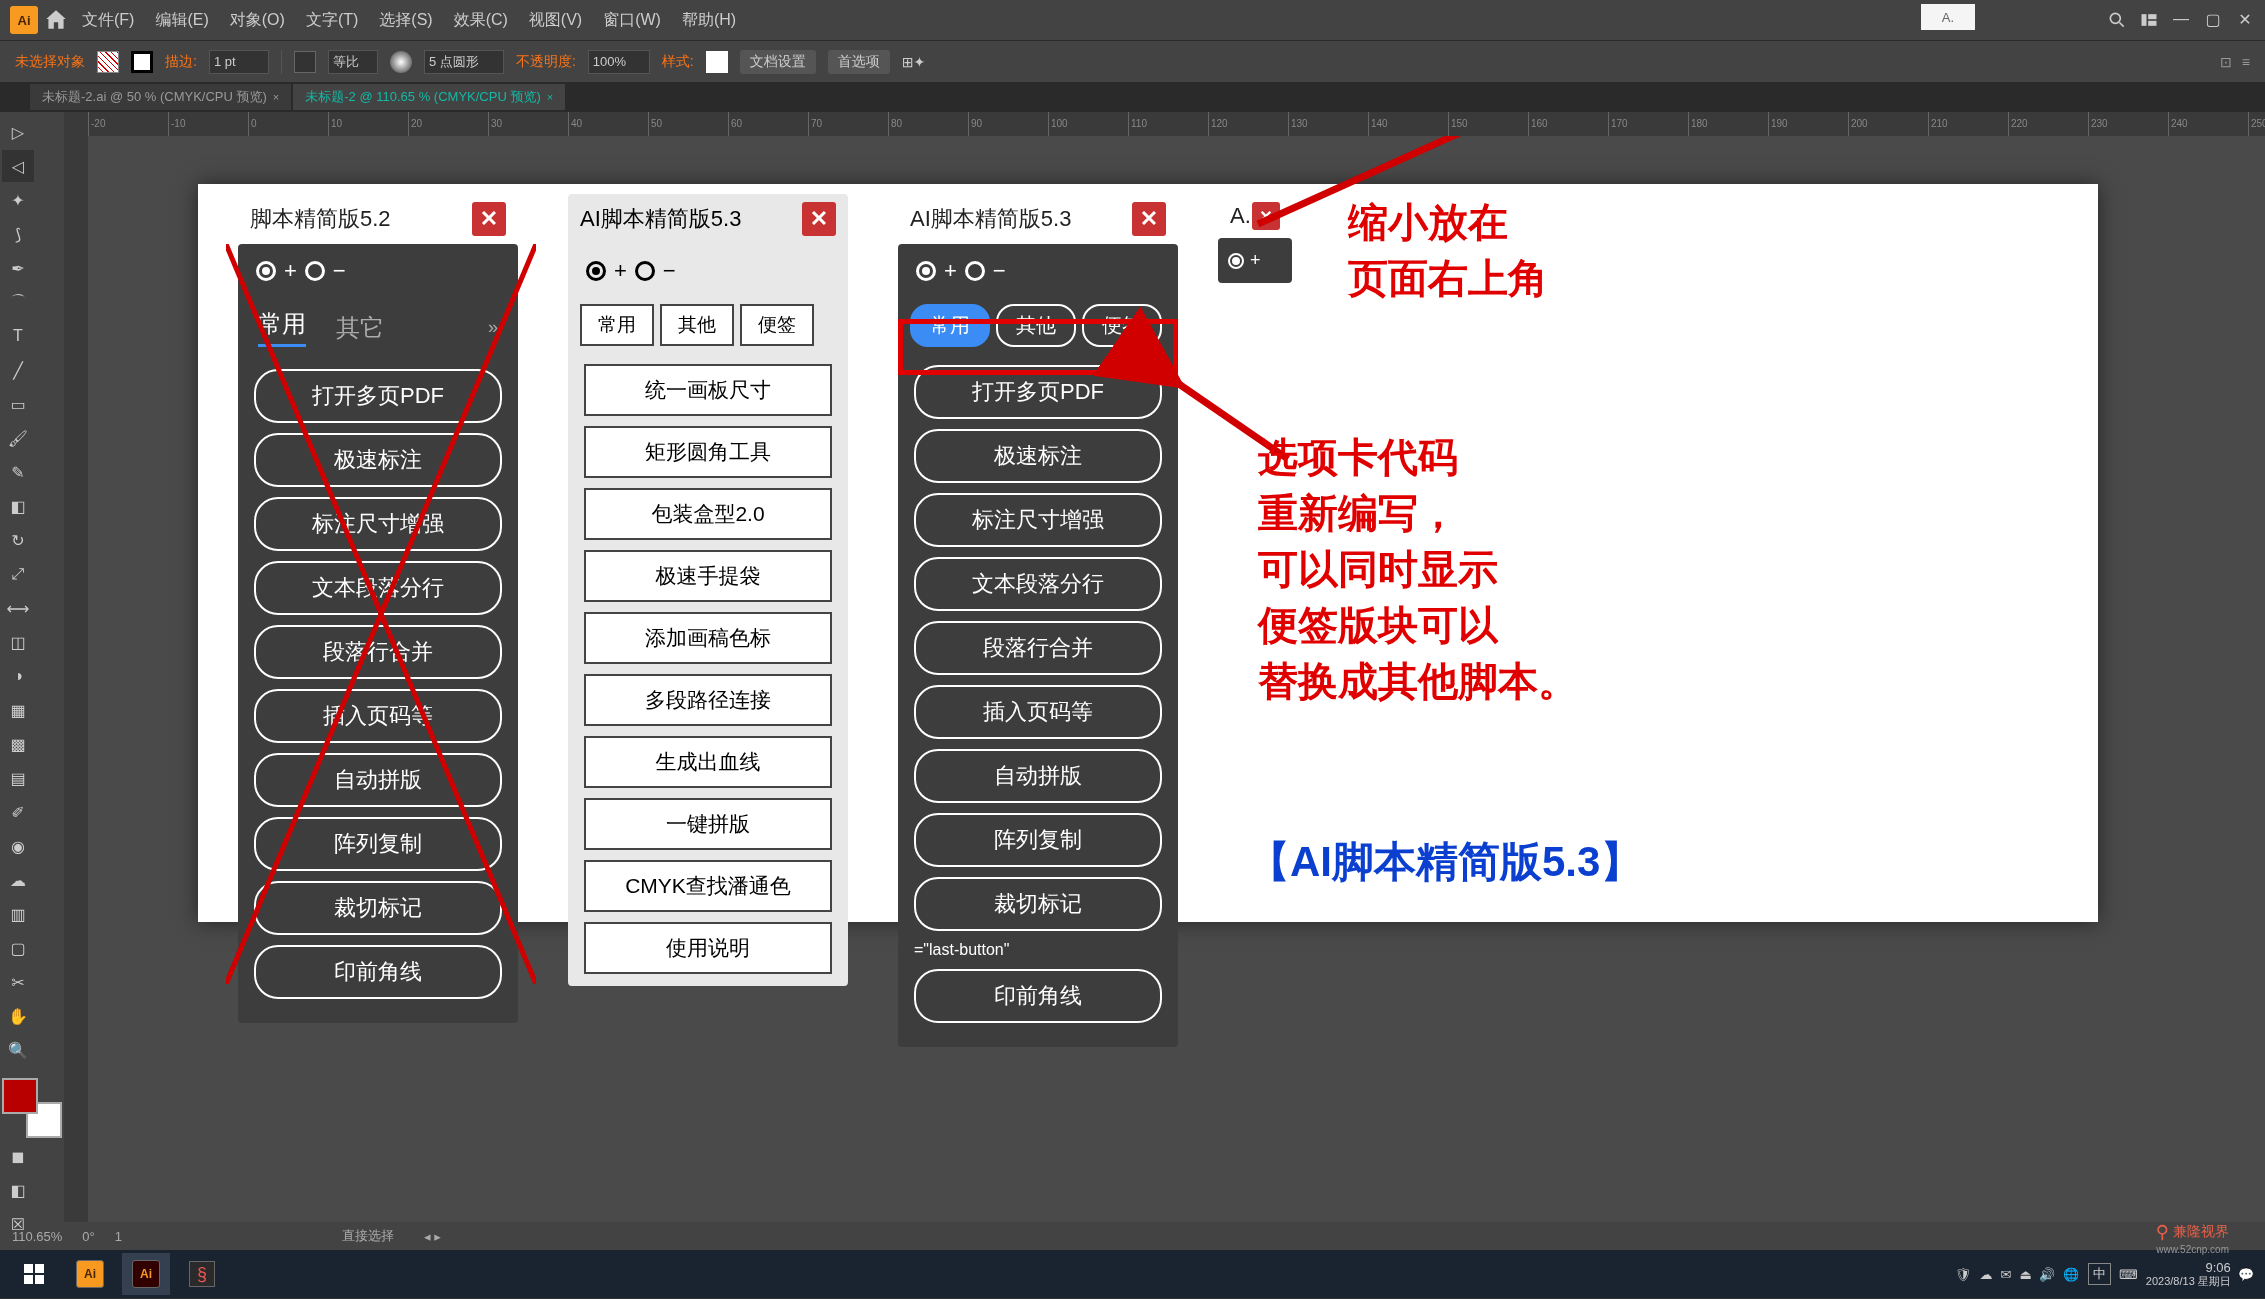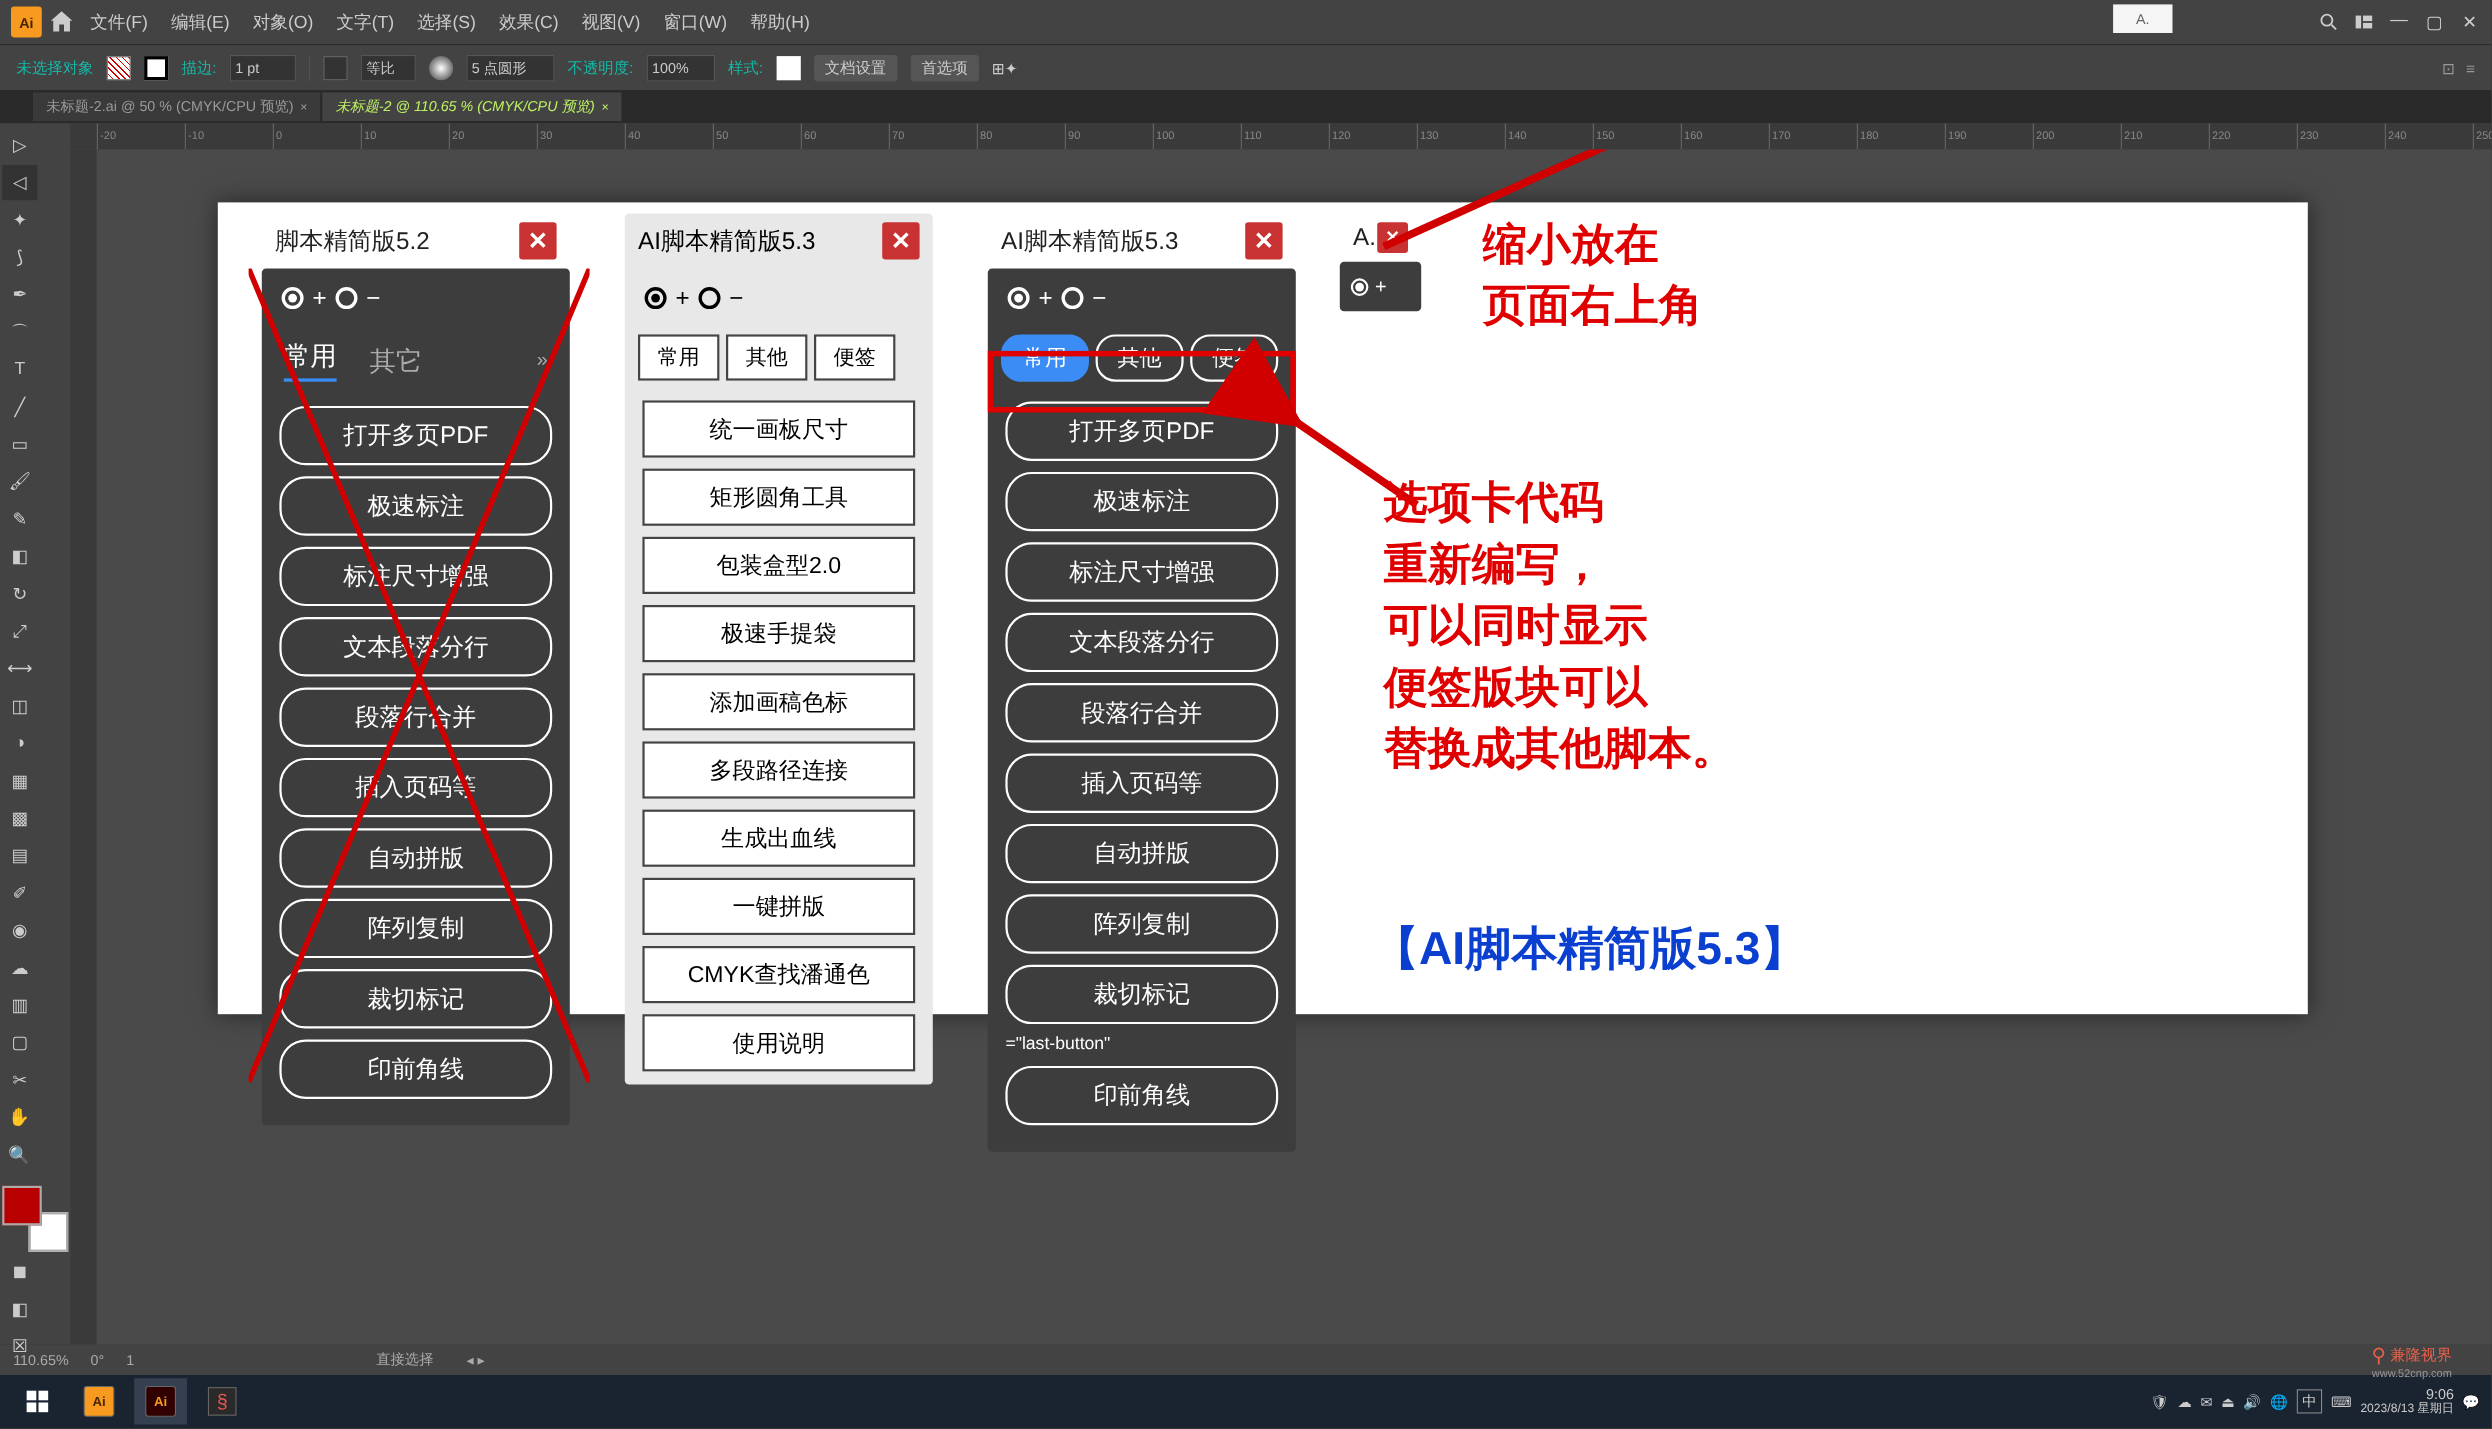--- a/index.html
+++ b/index.html
@@ -9,30 +9,30 @@
 .menubar { height: 40px; background: #434343; display: flex; align-items: center; padding: 0 10px; gap: 5px; color: #ccc; font-size: 16px; }
 .menubar .logo { width: 28px; height: 28px; background: #f79a1f; border-radius: 3px; display: flex; align-items: center; justify-content: center; color: #4a2400; font-weight: bold; font-size: 13px; }
 .menubar .home { width: 26px; height: 26px; color: #ccc; }
 .menubar .menu-item { padding: 4px 8px; cursor: pointer; }
 .menubar .search-box { margin-left: auto; width: 80px; height: 28px; background: #eee; color: #666; padding: 0 6px; display: flex; align-items: center; font-size: 14px; }
 .menubar .right-icons { display: flex; gap: 12px; align-items: center; margin-left: 20px; }
 .menubar .right-icons span { width: 20px; height: 20px; display: block; }
 
 
 .controlbar { height: 42px; background: #434343; display: flex; align-items: center; padding: 0 15px; gap: 12px; color: #ccc; font-size: 14px; border-top: 1px solid #2a2a2a; }
-.controlbar .label { color: #14b8a6; }
+.controlbar .label { color: #f97316; }
 .controlbar input, .controlbar select { background: #333; border: 1px solid #555; color: #ccc; padding: 2px 4px; font-size: 13px; height: 24px; }
 .controlbar .swatch { width: 22px; height: 22px; display: inline-block; }
 .controlbar .btn { padding: 3px 10px; background: #555; border-radius: 3px; cursor: pointer; text-align: center; }
 .controlbar .sep { width: 1px; height: 24px; background: #555; }
 
 
 .tabbar { height: 30px; background: #2a2a2a; display: flex; align-items: center; padding: 0 30px; color: #999; font-size: 13px; gap: 2px; }
 .tabbar .tab { padding: 4px 12px; background: #3a3a3a; position: relative; }
-.tabbar .tab.active { background: #434343; color: #bef264; font-style: italic; }
+.tabbar .tab.active { background: #434343; color: #14b8a6; }
 .tabbar .close { margin-left: 6px; font-size: 11px; }
 
 
 .main { display: flex; height: 1110px; }
 .toolbar-left { width: 72px; background: #434343; display: flex; flex-wrap: wrap; padding: 4px 2px; gap: 2px; align-content: flex-start; }
 .toolbar-left .tool { width: 32px; height: 32px; display: flex; align-items: center; justify-content: center; color: #ccc; font-size: 16px; cursor: pointer; }
 .toolbar-left .tool.sel { background: #333; }
 .toolbar-left .color-area { width: 60px; height: 60px; position: relative; margin-top: 10px; }
 .toolbar-left .color-fg { position: absolute; width: 36px; height: 36px; border: 2px solid #aaa; background: #b80000; top: 0; left: 0; }
 .toolbar-left .color-bg { position: absolute; width: 36px; height: 36px; border: 2px solid #aaa; background: #fff; bottom: 0; right: 0; }

